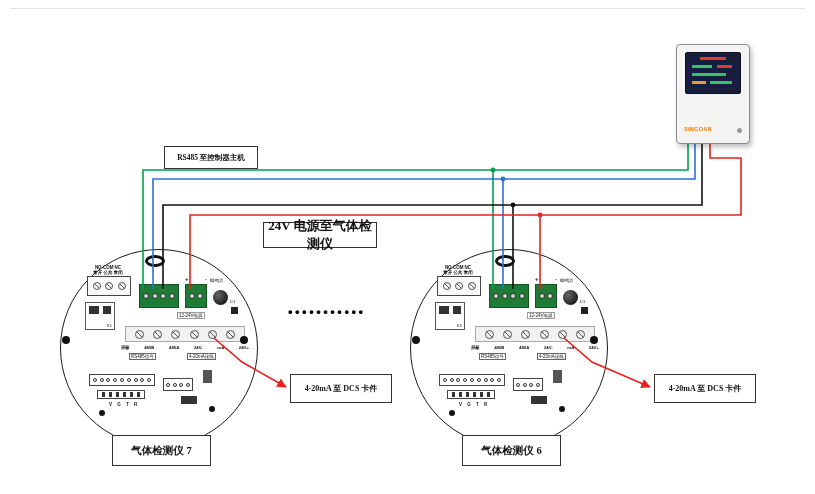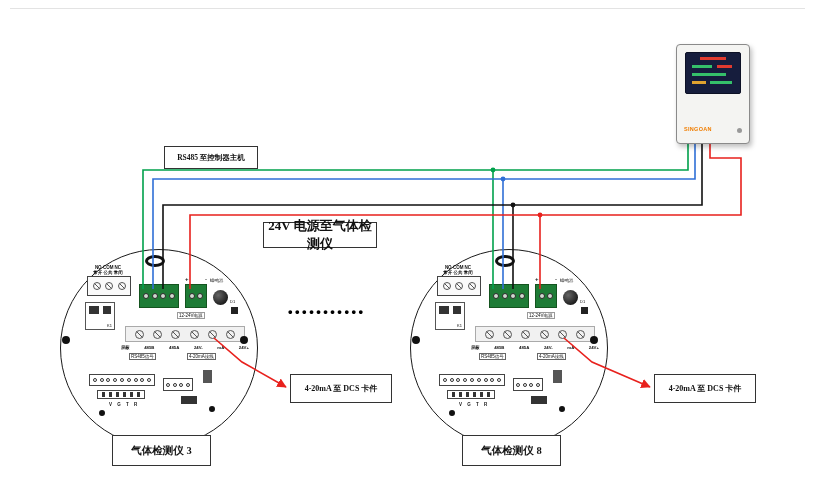--- a/index.html
+++ b/index.html
@@ -312,15 +312,15 @@
   <circle cx="493" cy="170" r="2.4" fill="#00a14b"></circle>
   <circle cx="503" cy="179" r="2.4" fill="#2f6fd6"></circle>
   <circle cx="513" cy="205" r="2.4" fill="#111111"></circle>
   <circle cx="540" cy="215" r="2.4" fill="#e8211d"></circle>
 </svg>
 
 <div class="tagbox" id="tag-rs485">RS485 至控制器主机</div>
 <div class="tagbox" id="tag-24v">24V 电源至气体检测仪</div>
 <div class="tagbox" id="dcs1">4-20mA 至 DCS 卡件</div>
 <div class="tagbox" id="dcs8">4-20mA 至 DCS 卡件</div>
-<div class="tagbox" id="cap1">气体检测仪 3</div>
-<div class="tagbox" id="cap8">气体检测仪 8</div>
+<div class="tagbox" id="cap1">气体检测仪 7</div>
+<div class="tagbox" id="cap8">气体检测仪 6</div>
 <div id="dots">•••••••••••</div>
 
 </body></html>

